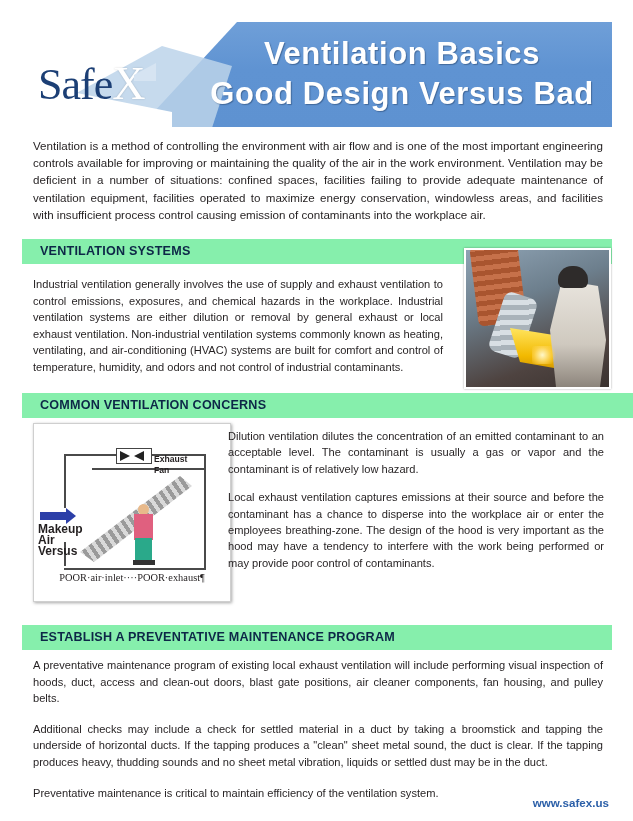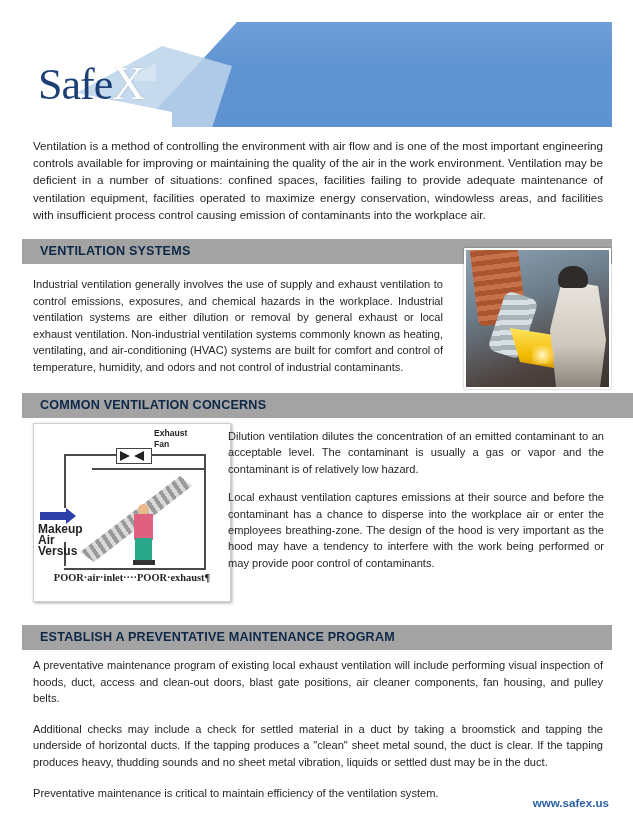--- a/index.html
+++ b/index.html
@@ -119,21 +119,21 @@
     line-height: 17.2px;
     color: #231f20;
     text-align: justify;
   }
   
   .band {
     position: absolute;
     left: 22px;
     width: 590px;
     height: 25px;
-    background: #a3a3a3;
+    background: #86efac;
   }
   .band span {
     position: absolute;
     left: 18px;
     top: 5px;
     font-size: 12.6px;
     font-weight: bold;
     color: #0d2747;
     letter-spacing: .2px;
   }
@@ -221,21 +221,21 @@
   .dg-open {
     position: absolute; left: 29px; top: 84px; width: 4px; height: 34px; background: #ffffff;
   }
   .dg-belt {
     position: absolute; left: 46px; top: 52px; width: 112px; height: 86px;
     background: repeating-linear-gradient(56deg,#9a9a9a 0 4px,#d9d9d9 4px 8px);
     clip-path: polygon(100px 0, 112px 10px, 14px 86px, 0 76px);
     border: 0;
   }
   .dg-exhaust-label {
-    position: absolute; left: 120px; top: 4px; width: 70px;
+    position: absolute; left: 120px; top: 30px; width: 70px;
     font-size: 8.6px; font-weight: bold; color: #231f20; line-height: 11px; text-align: left;
   }
   .dg-arrowbox {
     position: absolute; left: 82px; top: 24px; width: 34px; height: 14px;
     border: 1px solid #444; background: #fff;
   }
   .dg-arrowbox:before {
     content: ""; position: absolute; left: 3px; top: 2px;
     border-top: 5px solid transparent; border-bottom: 5px solid transparent; border-left: 10px solid #222;
   }
@@ -263,21 +263,21 @@
   }
   .dg-person-legs {
     position: absolute; left: 101px; top: 114px; width: 17px; height: 24px; background: #2aa98a;
   }
   .dg-person-shoe {
     position: absolute; left: 99px; top: 136px; width: 22px; height: 5px; background: #333;
   }
   .dg-caption {
     position: absolute; left: 0; top: 148px; width: 196px; text-align: center;
     font-family: "Liberation Serif", serif;
-    font-size: 10.4px; font-weight: bold; color: #231f20;
+    font-size: 10.4px; font-weight: normal; color: #231f20;
   }
   .sec2-text {
     position: absolute;
     left: 228px;
     top: 428px;
     width: 376px;
     font-size: 11.1px;
     line-height: 16.4px;
     color: #231f20;
     text-align: justify;
@@ -315,20 +315,24 @@
     <div class="hdr-bluebar"></div>
     <div class="hdr-wave1"></div>
     <div class="hdr-wave2"></div>
     <div class="hdr-wave3"></div>
 
     <div class="logo">
       <span>Safe</span><span class="x">X</span>
       <span class="mark"></span>
     </div>
 
+    <div class="hdr-titles">
+      <div class="hdr-title1">Ventilation Basics</div>
+      <div class="hdr-title2">Good Design Versus Bad</div>
+    </div>
   </div>
 
   <div class="intro">Ventilation is a method of controlling the environment with air flow and is one of the most important engineering controls available for improving or maintaining the quality of the air in the work environment. Ventilation may be deficient in a number of situations: confined spaces, facilities failing to provide adequate maintenance of ventilation equipment, facilities operated to maximize energy conservation, windowless areas, and facilities with insufficient process control causing emission of contaminants into the workplace air.</div>
 
   <div class="band band1">
     <span>VENTILATION SYSTEMS</span>
   </div>
 
   <div class="sec1-text">Industrial ventilation generally involves the use of supply and exhaust ventilation to control emissions, exposures, and chemical hazards in the workplace. Industrial ventilation systems are either dilution or removal by general exhaust or local exhaust ventilation. Non-industrial ventilation systems commonly known as heating, ventilating, and air-conditioning (HVAC) systems are built for comfort and control of temperature, humidity, and odors and not control of industrial contaminants.</div>
 

